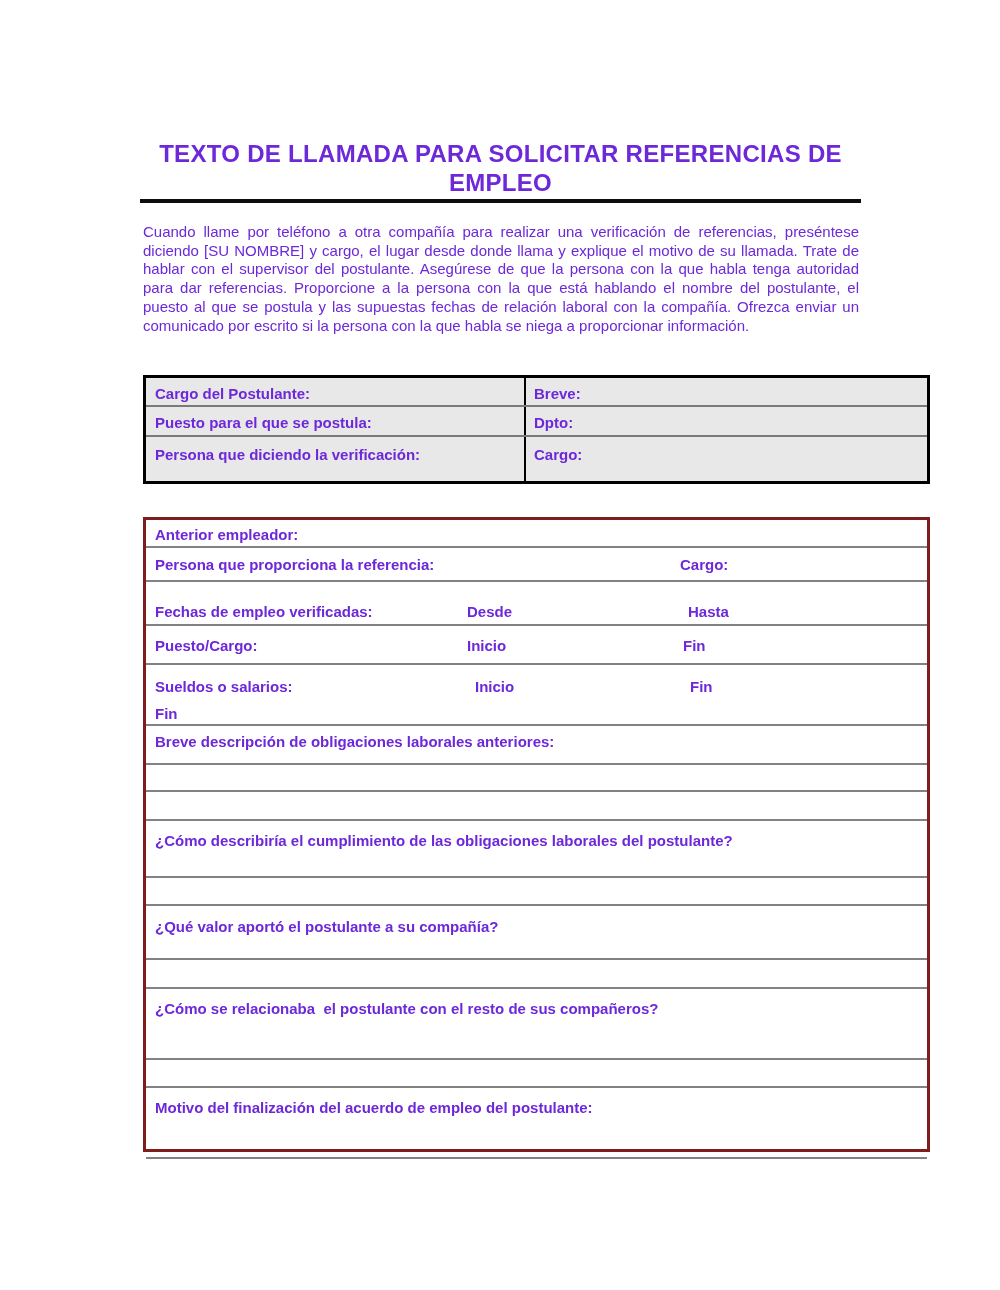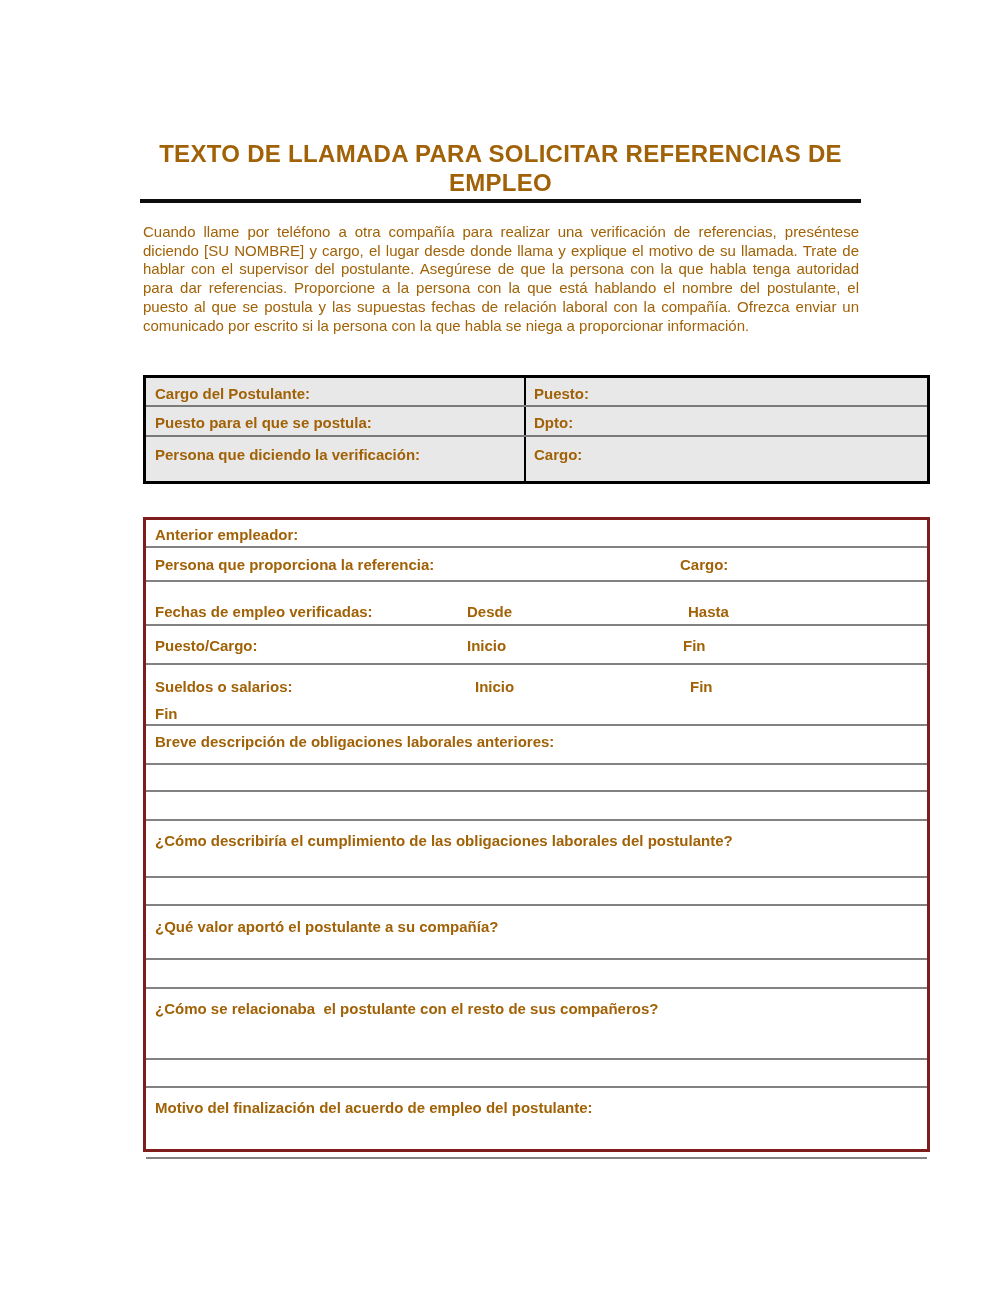--- a/index.html
+++ b/index.html
@@ -5,21 +5,21 @@
   html, body {
     margin: 0;
     padding: 0;
     background: #ffffff;
   }
   .page {
     position: relative;
     width: 1000px;
     height: 1290px;
     background: #ffffff;
-    color: #a16207;
+    color: #6d28d9;
     font-family: "Liberation Sans", sans-serif;
     overflow: hidden;
   }
 
   
   .doc-title {
     position: absolute;
     left: 140px;
     top: 139px;
     width: 721px;
@@ -131,21 +131,21 @@
 <div class="page">
 
   <div class="doc-title">TEXTO DE LLAMADA PARA SOLICITAR REFERENCIAS DE EMPLEO</div>
   <div class="title-rule"></div>
 
   <div class="intro">Cuando llame por teléfono a otra compañía para realizar una verificación de referencias, preséntese diciendo [SU NOMBRE] y cargo, el lugar desde donde llama y explique el motivo de su llamada. Trate de hablar con el supervisor del postulante. Asegúrese de que la persona con la que habla tenga autoridad para dar referencias. Proporcione a la persona con la que está hablando el nombre del postulante, el puesto al que se postula y las supuestas fechas de relación laboral con la compañía. Ofrezca enviar un comunicado por escrito si la persona con la que habla se niega a proporcionar información.</div>
 
   <div class="info-table">
     <div class="info-row r1">
       <div class="info-cell left">Cargo del Postulante:</div>
-      <div class="info-cell right">Puesto:</div>
+      <div class="info-cell right">Breve:</div>
     </div>
     <div class="info-row r2">
       <div class="info-cell left">Puesto para el que se postula:</div>
       <div class="info-cell right">Dpto:</div>
     </div>
     <div class="info-row r3">
       <div class="info-cell left">Persona que diciendo la verificación:</div>
       <div class="info-cell right">Cargo:</div>
     </div>
   </div>

